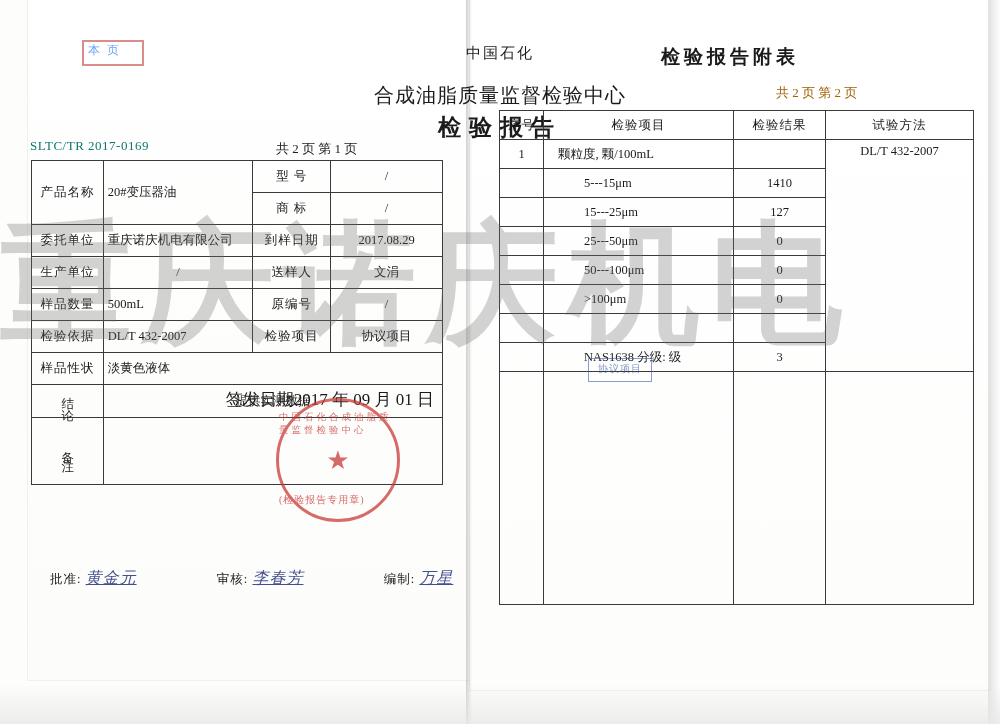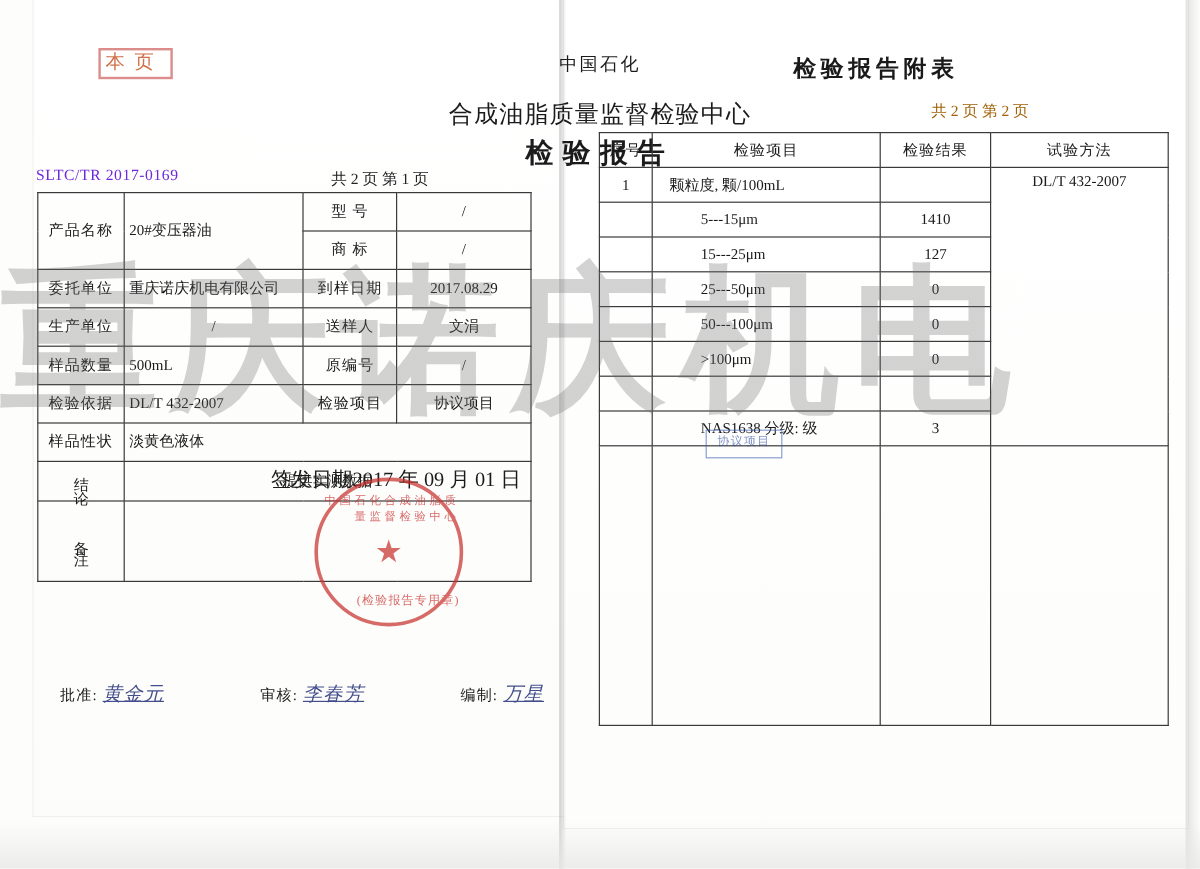--- a/index.html
+++ b/index.html
@@ -61,21 +61,21 @@
     top: 112px;
     font-size: 23px;
     font-weight: bold;
     letter-spacing: 8px;
   }
   .l-code {
     position: absolute;
     left: 30px;
     top: 138px;
     font-size: 13px;
-    color: #6d28d9;
+    color: #0f766e;
     letter-spacing: 0.5px;
   }
   .l-pages {
     position: absolute;
     left: 276px;
     top: 140px;
     font-size: 13px;
     color: #222;
   }
 
@@ -137,30 +137,30 @@
     font-size: 16px;
     letter-spacing: 1px;
     opacity: 0.85;
     text-decoration: underline;
   }
   .hw-blue { color:#24307a; }
 
   
   .stamp {
     position: absolute;
-    left: 262px;
+    left: 276px;
     top: 398px;
     width: 118px;
     height: 118px;
     border: 3px solid #c8322f;
     border-radius: 50%;
     opacity: 0.72;
     color: #c8322f;
     font-size: 10px;
-    text-align: right;
+    text-align: left;
   }
   .stamp .star {
     position: absolute;
     left: 50%; top: 50%;
     transform: translate(-50%,-50%);
     font-size: 26px;
     color: #c8322f;
   }
   .stamp .arc-top {
     position: absolute;
@@ -181,22 +181,22 @@
     top: 40px;
     width: 58px;
     height: 22px;
     border: 2px solid #c0302c;
     opacity: 0.55;
   }
   .red-box-txt {
     position: absolute;
     left: 88px;
     top: 42px;
-    font-size: 16px;
-    color: #c2410c;
+    font-size: 12px;
+    color: #3b82f6;
     opacity: 0.75;
     letter-spacing: 2px;
   }
   
   .ghost-text {
     position: absolute;
     left: 40px;
     top: 62px;
     font-size: 11px;
     color: #ddd8d4;

